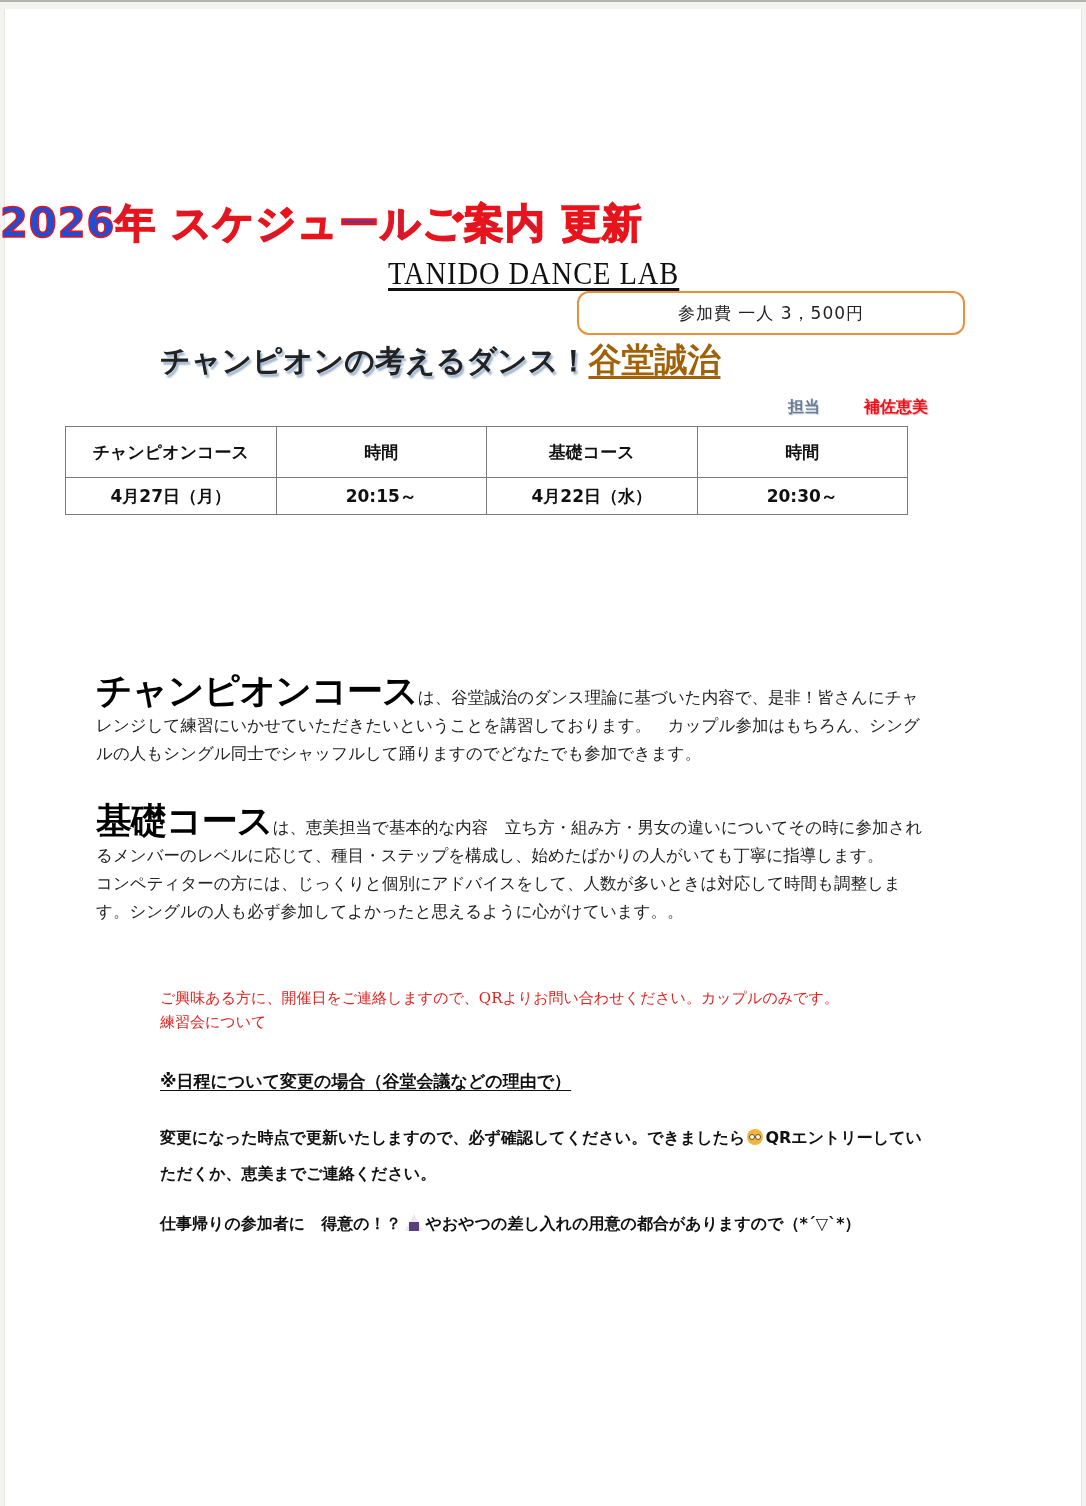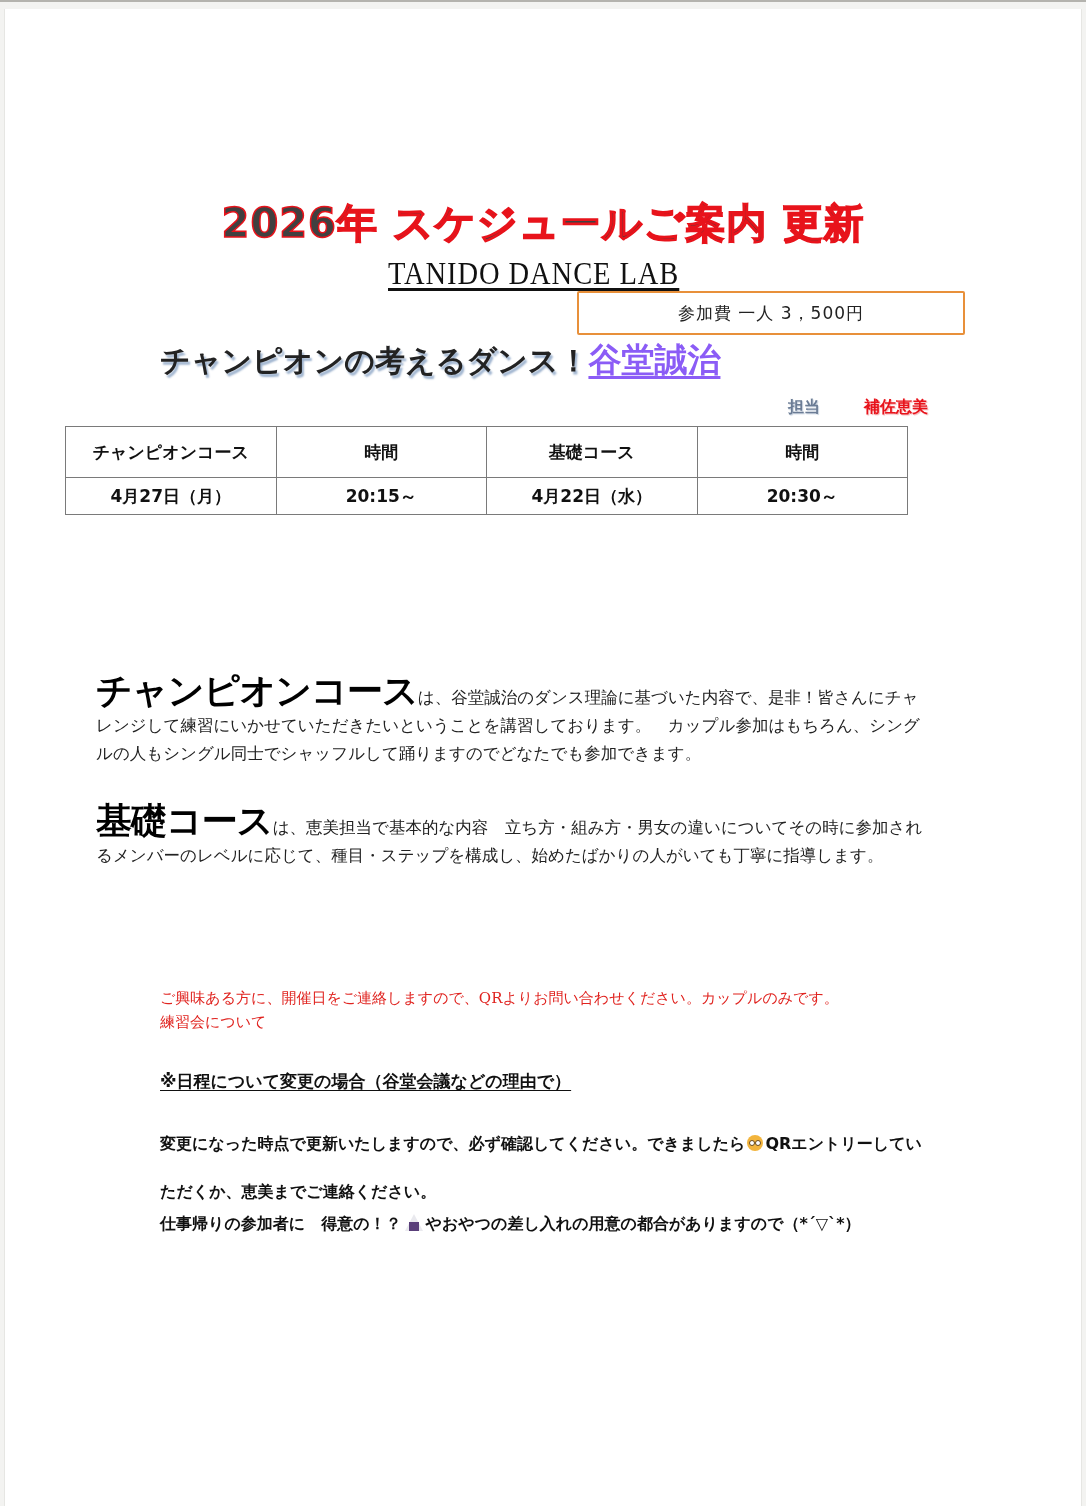--- a/index.html
+++ b/index.html
@@ -7,40 +7,40 @@
     width: 1086px; height: 1506px; background: #f3f3f1; position: relative; overflow: hidden;
     font-family: "DejaVu Sans", "Liberation Sans", sans-serif; color: #111;
   }
   .topline { position: absolute; left: 0; top: 0; width: 1086px; height: 2px; background: #b4b3ae; }
   .page {
     position: absolute; left: 4px; top: 9px; width: 1076px; height: 1497px;
     background: #ffffff; border-left: 1px solid #e6e6e3; border-right: 1px solid #e6e6e3;
   }
   .abs { position: absolute; }
   .title {
-    left: 0; width: 1086px; top: 196px; text-align: center; color: #404040;
+    left: 0; width: 1086px; top: 196px; text-align: left; color: #1d4ed8;
     font-family: "DejaVu Sans", sans-serif; font-weight: bold; font-size: 40px; letter-spacing: 1px;
     -webkit-text-stroke: 1.5px #e8131b;
   }
   .subtitle {
     left: 388px; top: 256px; font-family: "Liberation Serif", "DejaVu Serif", serif;
     font-size: 31px; letter-spacing: 1px; text-decoration: underline; text-underline-offset: 4px;
     transform: scaleX(0.92); transform-origin: left center;
   }
   .fee-box {
     left: 577px; top: 291px; width: 384px; height: 40px; border: 2.5px solid #e8903a;
-    border-radius: 2px; display: flex; align-items: center; justify-content: center;
+    border-radius: 12px; display: flex; align-items: center; justify-content: center;
     font-size: 17px; color: #222; letter-spacing: 1px; background: #fff;
   }
   .headline {
     left: 160px; top: 338px; font-family: "DejaVu Serif", serif; font-weight: bold; font-size: 30px;
     color: #222; text-shadow: 2px 3px 2px #9fb4cf;
   }
   .headline .name {
-    font-family: Liberation Sans, sans-serif; color: #8b5cf6; text-decoration: underline;
+    font-family: Liberation Sans, sans-serif; color: #a16207; text-decoration: underline;
     text-underline-offset: 5px; text-shadow: none; font-size: 33px;
   }
   .staff {
     left: 788px; top: 397px; font-size: 16px; font-weight: bold;
   }
   .staff .lbl { color: #6b7c95; text-shadow: 1px 1px 1px #c8d2df; }
   .staff .nm { color: #e8131b; text-shadow: 1px 1px 1px #f4b3b5; padding-left: 44px; }
   table.sched {
     position: absolute; left: 65px; top: 426px; width: 843px; border-collapse: collapse;
     font-weight: bold; font-size: 17px;
@@ -54,21 +54,21 @@
   .para { left: 96px; width: 830px; font-size: 16.5px; line-height: 28px; color: #222; }
   .para .big {
     font-family: "DejaVu Serif", serif; font-weight: bold; font-size: 36px; color: #000;
     letter-spacing: -1px;
   }
   .note-red { left: 160px; top: 986px; color: #e0231f; font-family: "DejaVu Serif", serif; font-size: 15px; line-height: 24px; }
   .change-h {
     left: 160px; top: 1070px; font-weight: bold; font-size: 17px; text-decoration: underline;
     text-underline-offset: 3px;
   }
-  .change-p { left: 160px; top: 1120px; width: 770px; font-weight: bold; font-size: 16px; line-height: 48px; }
+  .change-p { left: 160px; top: 1120px; width: 770px; font-weight: bold; font-size: 16px; line-height: 36px; }
   .snack-p { left: 160px; top: 1214px; font-weight: bold; font-size: 16px; }
   .emoji-face {
     display: inline-block; width: 16px; height: 16px; border-radius: 50%; background: #f2b43c;
     vertical-align: -2px; margin: 0 2px; position: relative;
   }
   .emoji-face::before, .emoji-face::after {
     content: ""; position: absolute; top: 5px; width: 4px; height: 4px; border-radius: 50%; background: #fff; border: 1px solid #6a4a1a;
   }
   .emoji-face::before { left: 2px; } .emoji-face::after { right: 2px; }
   .emoji-onigiri {
@@ -115,20 +115,21 @@
   </tr>
 </tbody>
   </table>
 
 <div class="abs para" style="top:676px;">
   <span class="big">チャンピオンコース</span><span>は、谷堂誠治のダンス理論に基づいた内容で、是非！皆さんにチャレンジして練習にいかせていただきたいということを講習しております。　カップル参加はもちろん、シングルの人もシングル同士でシャッフルして踊りますのでどなたでも参加できます。</span>
 </div>
 
 <div class="abs para" style="top:806px;">
   <span class="big">基礎コース</span><span>は、恵美担当で基本的な内容　立ち方・組み方・男女の違いについてその時に参加されるメンバーのレベルに応じて、種目・ステップを構成し、始めたばかりの人がいても丁寧に指導します。</span><br>
+  <span>コンペティターの方には、じっくりと個別にアドバイスをして、人数が多いときは対応して時間も調整します。シングルの人も必ず参加してよかったと思えるように心がけています。。</span>
 </div>
 
 <div class="abs note-red">
   <div>ご興味ある方に、開催日をご連絡しますので、QRよりお問い合わせください。カップルのみです。</div>
   <div>練習会について</div>
 </div>
 
 <div class="abs change-h">※日程について変更の場合（谷堂会議などの理由で）</div>
 
 <div class="abs change-p">

